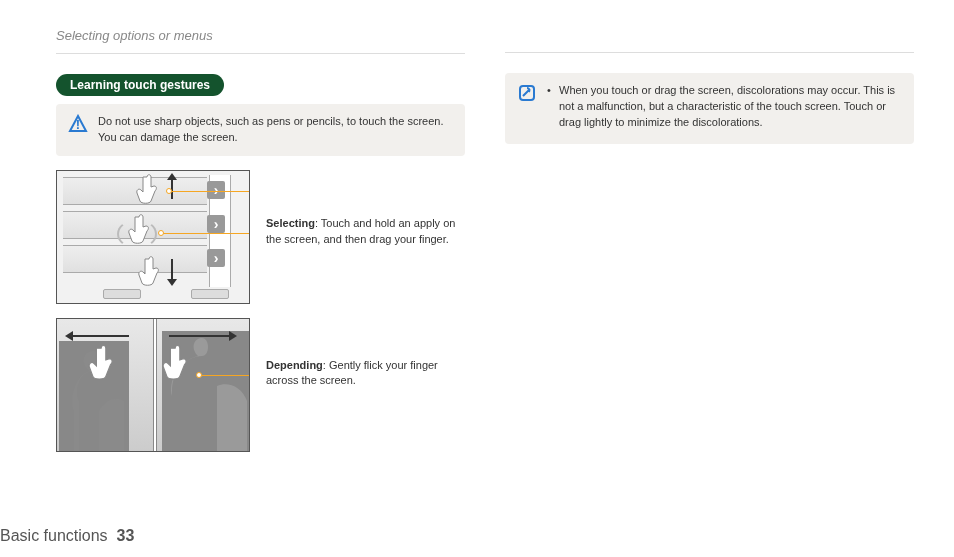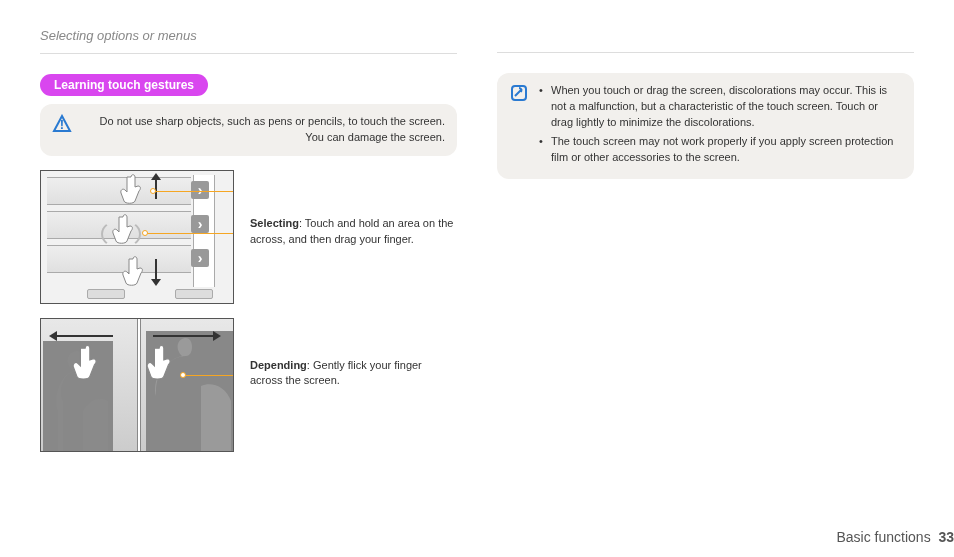--- a/index.html
+++ b/index.html
@@ -6,51 +6,51 @@
   body {
     font-family: Arial, Helvetica, sans-serif;
     font-size: 11px;
     color: #333;
     width: 954px;
     height: 557px;
     background: #fff;
     position: relative;
   }
   .page {
-    padding: 28px 40px 10px 40px;
+    padding: 28px 40px 10px 56px;
     display: flex;
     gap: 40px;
   }
   .breadcrumb {
     color: #888;
     font-size: 13px;
     font-style: italic;
     margin-bottom: 10px;
     font-weight: 300;
   }
   .divider {
     border-top: 1px solid #ddd;
     margin-bottom: 20px;
   }
   .col { flex: 1; }
   .pill {
     display: inline-block;
-    background: #d946ef;
+    background: #14532d;
     color: #fff;
     font-weight: bold;
     font-size: 12px;
     padding: 4px 14px;
     border-radius: 12px;
     margin-bottom: 8px;
   }
   .callout {
     display: flex;
     gap: 10px;
     background: #f2f0ed;
-    border-radius: 12px;
+    border-radius: 4px;
     padding: 10px 12px;
     margin-bottom: 14px;
     align-items: flex-start;
   }
   .callout .icon-wrap {
     flex-shrink: 0;
     width: 20px;
     height: 20px;
     display: flex;
     align-items: center;
@@ -67,21 +67,20 @@
     margin-bottom: 3px;
   }
   .callout li::before {
     content: "•";
     position: absolute;
     left: 0;
     top: 0;
   }
   .callout-text {
     line-height: 1.45;
-    text-align: right;
   }
   .gesture-row {
     display: flex;
     gap: 16px;
     margin-bottom: 14px;
     align-items: flex-start;
   }
   .illus {
     width: 194px;
     height: 134px;
@@ -102,22 +101,22 @@
   .gesture-item {
     line-height: 1.4;
     margin-bottom: 20px;
   }
   .gesture-item b { font-weight: bold; }
   .footer {
     position: absolute;
     bottom: 12px;
     left: 0;
     right: 0;
-    text-align: right;
-    font-size: 14px;
+    text-align: left;
+    font-size: 16px;
     color: #555;
   }
   .footer b { font-weight: bold; }
   
   
   .row-line {
     position: absolute;
     left: 6px;
     height: 28px;
     border-top: 1px solid #aaa;
@@ -233,21 +232,21 @@
         <div style="position:absolute;left:114px;top:88px;width:2px;height:24px;background:#333"></div>
         <div style="position:absolute;left:110px;top:108px;width:0;height:0;border-top:7px solid #333;border-left:5px solid transparent;border-right:5px solid transparent"></div>
 
         <div class="leader" style="left:112px;top:20px;width:82px"></div>
         <div class="leader-dot" style="left:112px;top:20px"></div>
         <div class="leader" style="left:104px;top:62px;width:90px"></div>
         <div class="leader-dot" style="left:104px;top:62px"></div>
       </div>
       <div class="gesture-texts">
         <div class="gesture-item">
-          <b>Selecting</b><span>: Touch and hold an area on the across, and then drag your finger.</span>
+          <b>Selecting</b><span>: Touch and hold an apply on the screen, and then drag your finger.</span>
         </div>
       </div>
     </div>
     
     <div class="gesture-row">
       <div class="illus" style="background:linear-gradient(#e8e8e8,#ccc)">
 
         <div style="position:absolute;left:96px;top:0;bottom:0;width:4px;background:#fff;border-left:1px solid #888;border-right:1px solid #888"></div>
 
         <svg class="shadow-fig" style="left:2px;width:70px;height:110px" viewBox="0 0 70 110">
@@ -285,21 +284,20 @@
     <div class="divider"></div>
     <div class="callout">
       <span class="icon-wrap">
         <svg class="note" width="20" height="20" viewBox="0 0 20 20">
           <rect x="3" y="3" width="14" height="14"></rect>
           <path d="M6 13 L13 6 M10 5c2 0 3 2 2 4"></path>
         </svg>
       </span>
       <ul>
         <li>When you touch or drag the screen, discolorations may occur. This is not a malfunction, but a characteristic of the touch screen. Touch or drag lightly to minimize the discolorations.</li>
-        <li>The touch screen may not work properly if you apply screen protection film or other accessories to the screen.</li>
       </ul>
     </div>
   </div>
 </div>
 
 <div class="footer">
   <span>Basic functions</span>&nbsp;&nbsp;<b>33</b>
 </div>
 
 </body></html>

